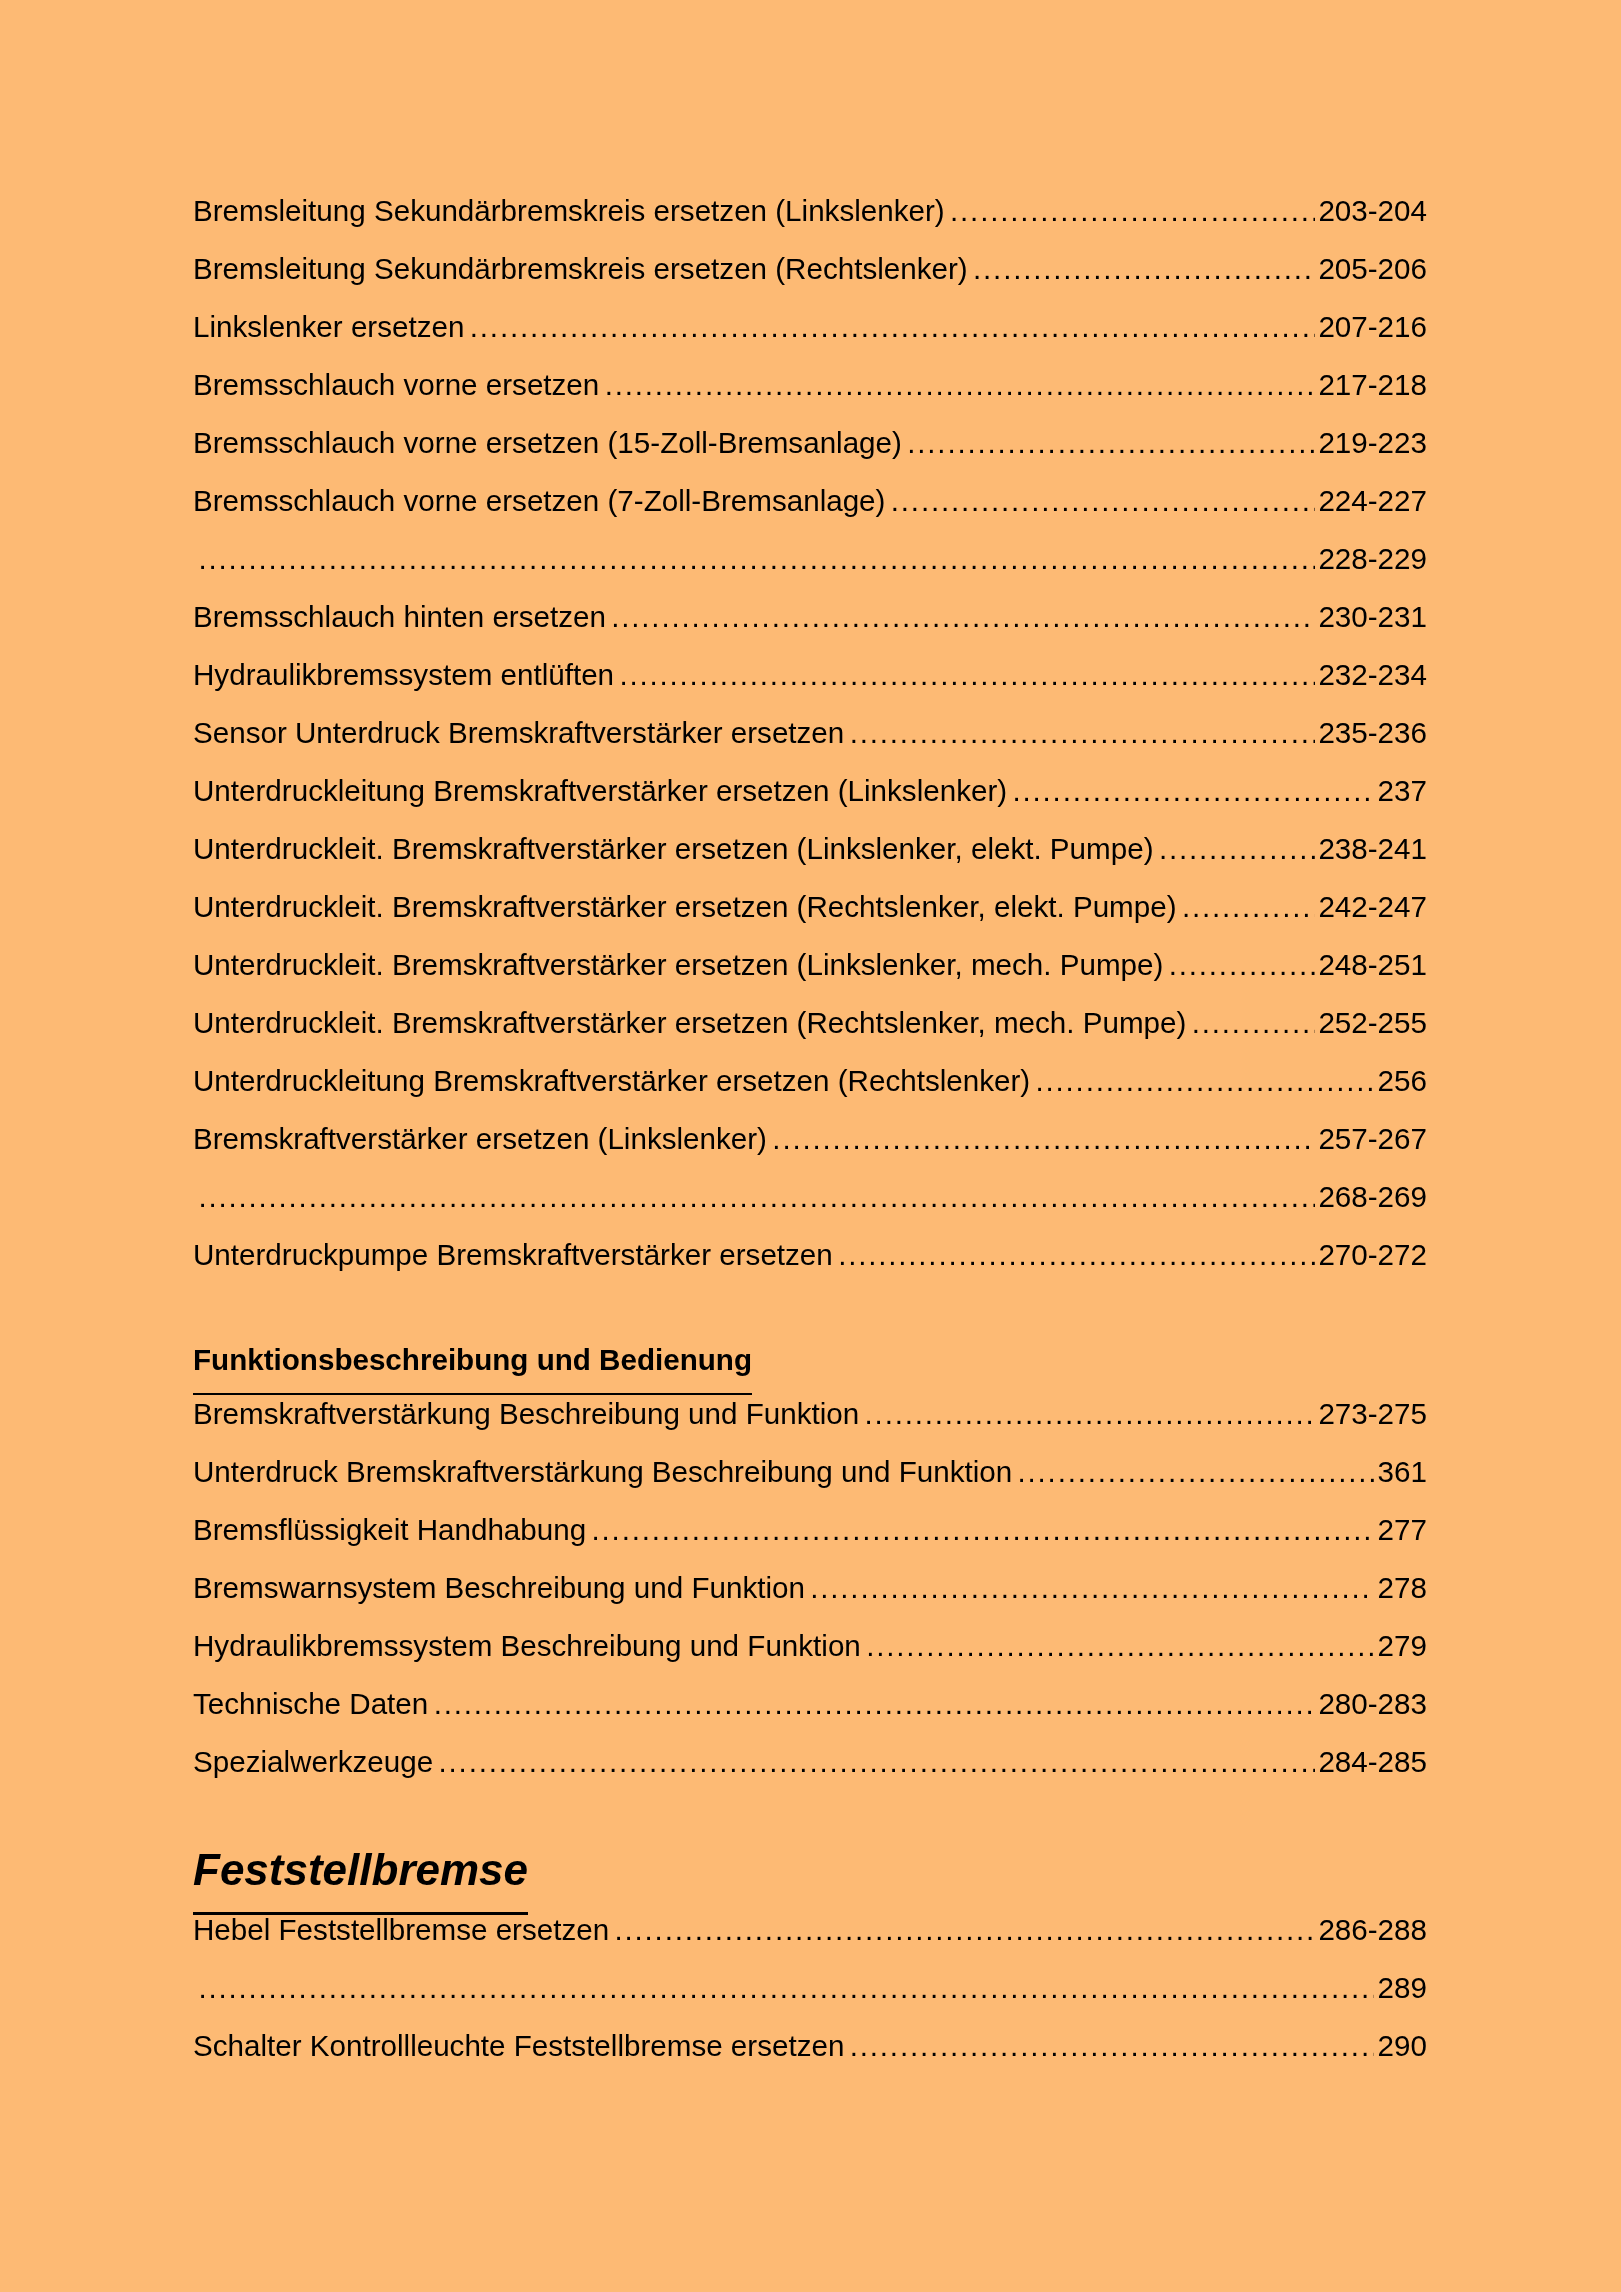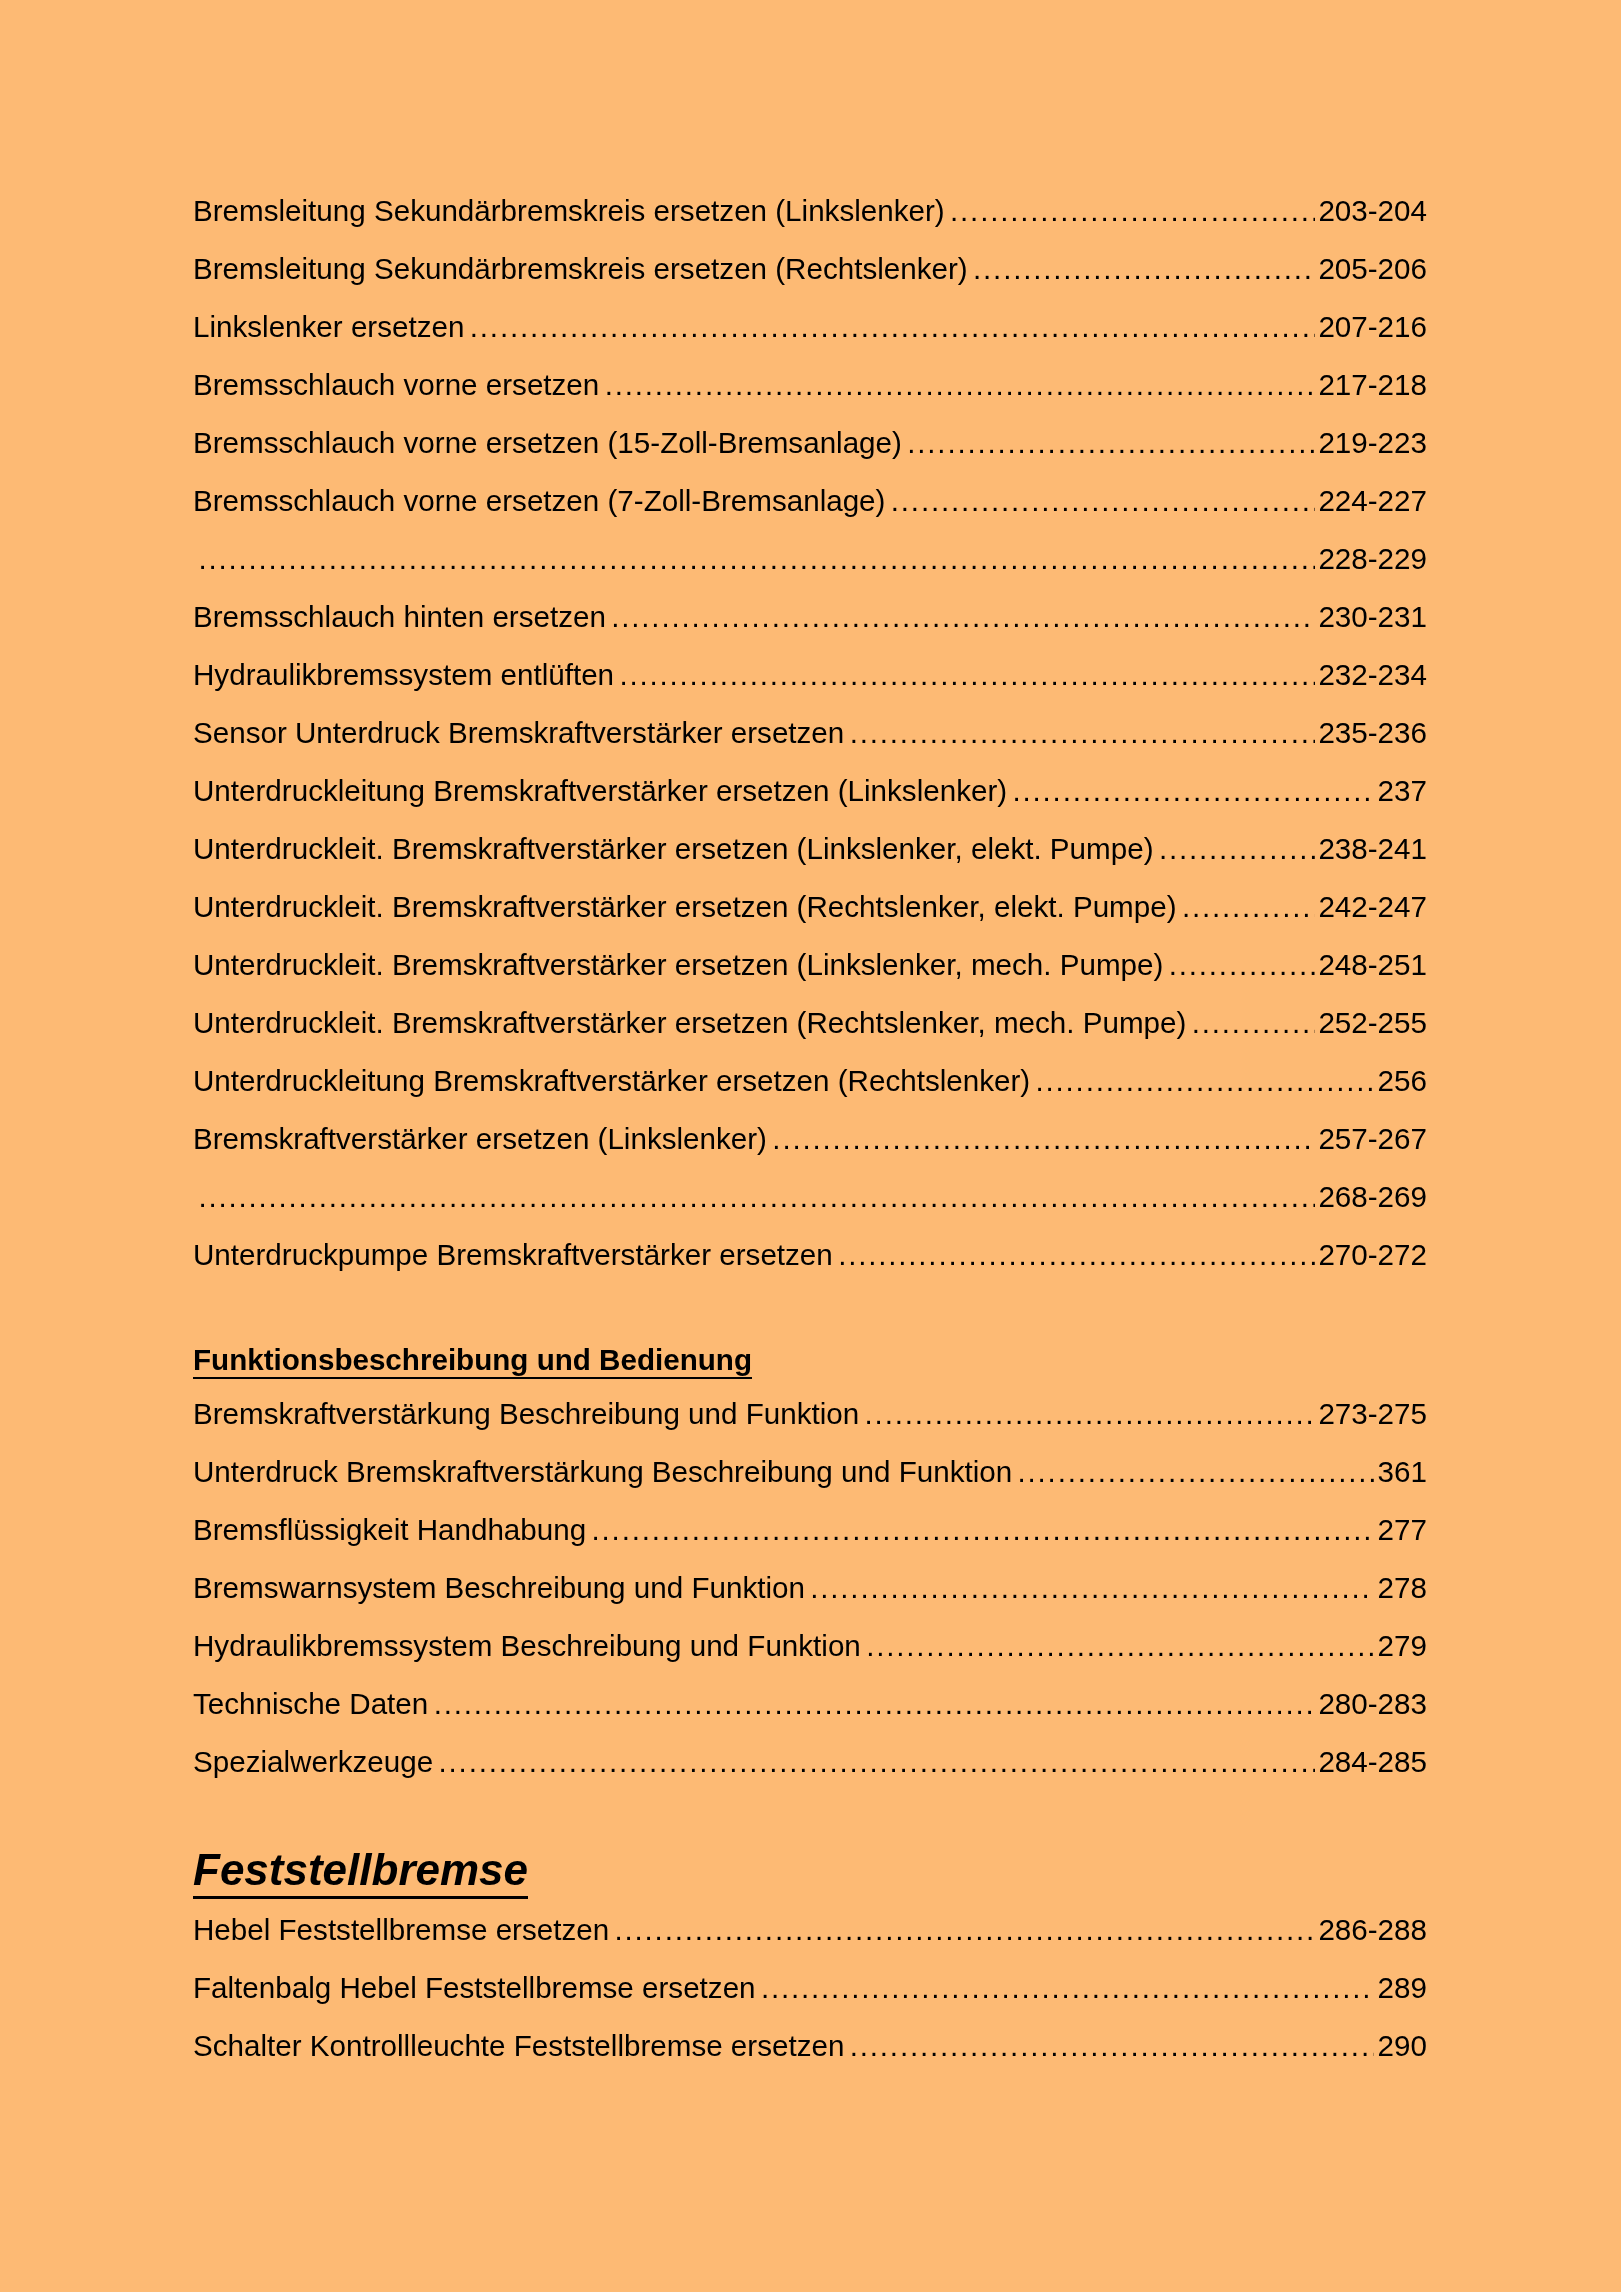--- a/index.html
+++ b/index.html
@@ -64,21 +64,21 @@
   .sub-heading {
     height: 58px;
     line-height: 58px;
     font-size: 29.6px;
     font-weight: bold;
   }
   .u {
     display: inline-block;
     line-height: 1.15;
     border-bottom: 2.7px solid #000000;
-    padding-bottom: 0;
+    padding-bottom: 16px;
   }
   .chapter-heading .u {
     border-bottom-width: 3.6px;
   }
 </style>
 </head>
 <body>
 
 <div class="page">
   <div class="content">
@@ -248,21 +248,20 @@
       <span class="u">Feststellbremse</span>
     </div>
     <div class="entries">
   <div class="row">
     <span class="title">Hebel Feststellbremse ersetzen</span>
     <span class="dots">................................................................................................................................................................................................................................................</span>
     <span class="pages">286-288</span>
   </div>
 
   <div class="row">
-    <span class="title">Faltenbalg Hebel Feststellbremse ersetzen</span>
     <span class="dots">................................................................................................................................................................................................................................................</span>
     <span class="pages">289</span>
   </div>
 
   <div class="row">
     <span class="title">Schalter Kontrollleuchte Feststellbremse ersetzen</span>
     <span class="dots">................................................................................................................................................................................................................................................</span>
     <span class="pages">290</span>
   </div>
 </div>

